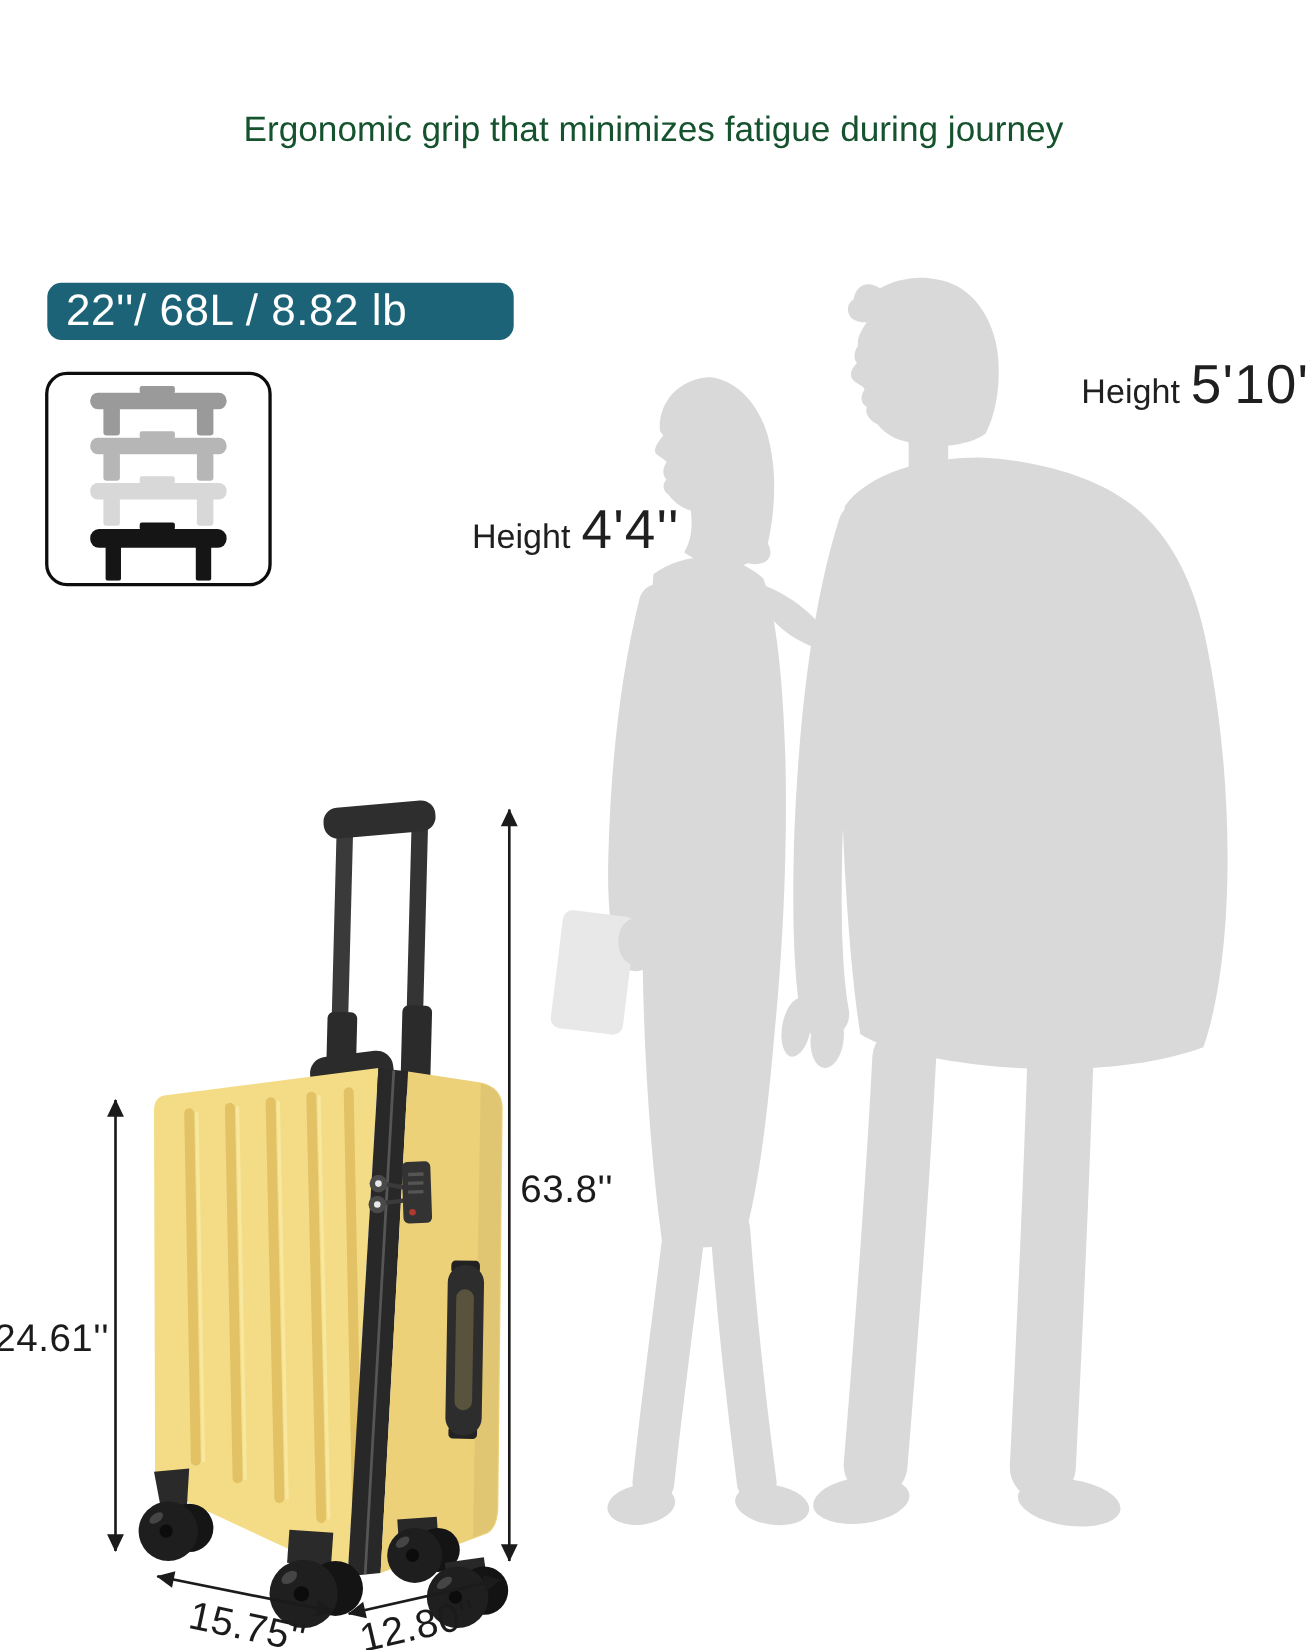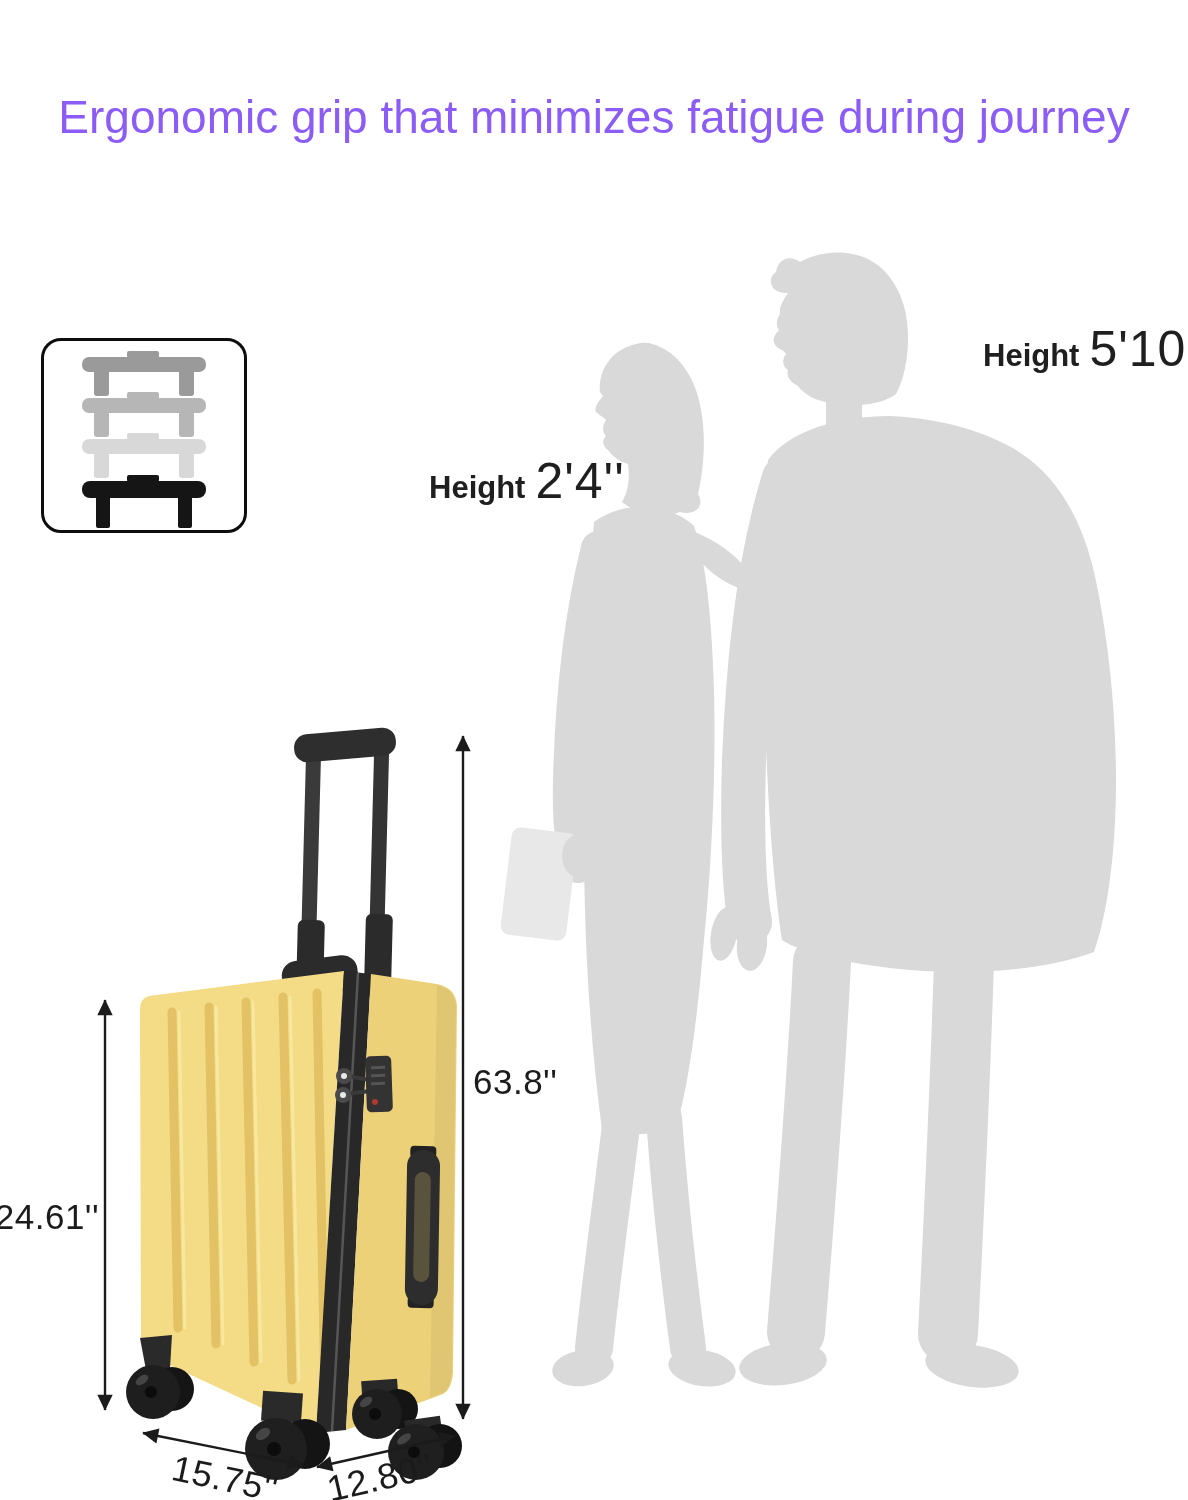--- a/index.html
+++ b/index.html
@@ -6,36 +6,36 @@
   .canvas{
     position:relative;width:1188px;height:1500px;background:#ffffff;
     font-family:"Liberation Sans", sans-serif;overflow:hidden;
   }
   .title{
     position:absolute;top:2px;left:0;width:100%;text-align:center;
     font-size:68px;font-weight:700;color:#131313;letter-spacing:-1px;line-height:78px;
   }
   .subtitle{
     position:absolute;top:92px;left:0;width:100%;text-align:center;
-    font-size:46px;font-weight:400;color:#8b5cf6;line-height:50px;
+    font-size:32px;font-weight:400;color:#14532d;line-height:50px;
   }
   .badge{
     position:absolute;left:43px;top:257px;width:424px;height:52px;box-sizing:border-box;
     background:#1d6377;border-radius:13px;color:#ffffff;
     font-size:40px;font-weight:500;line-height:51px;padding-left:17px;letter-spacing:0.5px;
   }
   .handle-box{
     position:absolute;left:41px;top:338px;width:206px;height:195px;box-sizing:border-box;
     border:3px solid #0d0d0d;border-radius:20px;background:#ffffff;
   }
   .handle-box svg{display:block;margin:2px auto 0 auto;}
   .height-group{
     position:absolute;display:flex;align-items:baseline;gap:10px;color:#1f1f1f;white-space:nowrap;
   }
-  .height-group .hlabel{font-size:31px;font-weight:700;}
+  .height-group .hlabel{font-size:31px;font-weight:400;}
   .height-group .hvalue{font-size:50px;font-weight:500;letter-spacing:1px;}
   .hg-woman{left:429px;top:452px;}
   .hg-man{left:983px;top:320px;}
   .art{position:absolute;left:0;top:0;width:1188px;height:1500px;}
   .dim{
     position:absolute;font-size:36px;color:#1b1b1b;font-weight:400;white-space:nowrap;letter-spacing:0.5px;
   }
   .dim-body-height{left:-6px;top:1197px;width:106px;text-align:center;font-size:35px;}
   .dim-overall{left:473px;top:1062px;font-size:35px;}
   .dim-width{left:150px;top:1458px;width:150px;text-align:center;transform:rotate(12deg);}
@@ -225,20 +225,21 @@
     <g stroke="#1b1b1b" stroke-width="2.4" fill="none">
       <path d="M 105 1000 L 105 1410" marker-start="url(#ah)" marker-end="url(#ah)"></path>
       <path d="M 463 736 L 463 1419" marker-start="url(#ah)" marker-end="url(#ah)"></path>
       <path d="M 143 1433 L 303 1465" marker-start="url(#ah)" marker-end="url(#ah)"></path>
       <path d="M 317 1467 L 455 1436" marker-start="url(#ah)" marker-end="url(#ah)"></path>
     </g>
   </svg>
 
   <div class="subtitle">Ergonomic grip that minimizes fatigue during journey</div>
 
+  <div class="badge">22''/ 68L / 8.82 lb</div>
 
   <div class="handle-box">
     <svg width="198" height="185" viewBox="0 0 198 185">
       <g fill="#9a9a9a">
         <rect x="82" y="8" width="32" height="7" rx="2"></rect>
         <rect x="37" y="14" width="124" height="15" rx="7"></rect>
         <rect x="49" y="27" width="15" height="26" rx="3"></rect>
         <rect x="134" y="27" width="15" height="26" rx="3"></rect>
       </g>
       <g fill="#b6b6b6">
@@ -257,21 +258,21 @@
         <rect x="82" y="132" width="32" height="7" rx="2"></rect>
         <rect x="37" y="138" width="124" height="17" rx="8"></rect>
         <rect x="51" y="152" width="14" height="33" rx="2"></rect>
         <rect x="133" y="152" width="14" height="33" rx="2"></rect>
       </g>
     </svg>
   </div>
 
   <div class="height-group hg-woman">
     <span class="hlabel">Height</span>
-    <span class="hvalue">2'4''</span>
+    <span class="hvalue">4'4''</span>
   </div>
   <div class="height-group hg-man">
     <span class="hlabel">Height</span>
     <span class="hvalue">5'10''</span>
   </div>
 
   <div class="dim dim-body-height">24.61''</div>
   <div class="dim dim-overall">63.8''</div>
   <div class="dim dim-width">15.75''</div>
   <div class="dim dim-depth">12.80''</div>

